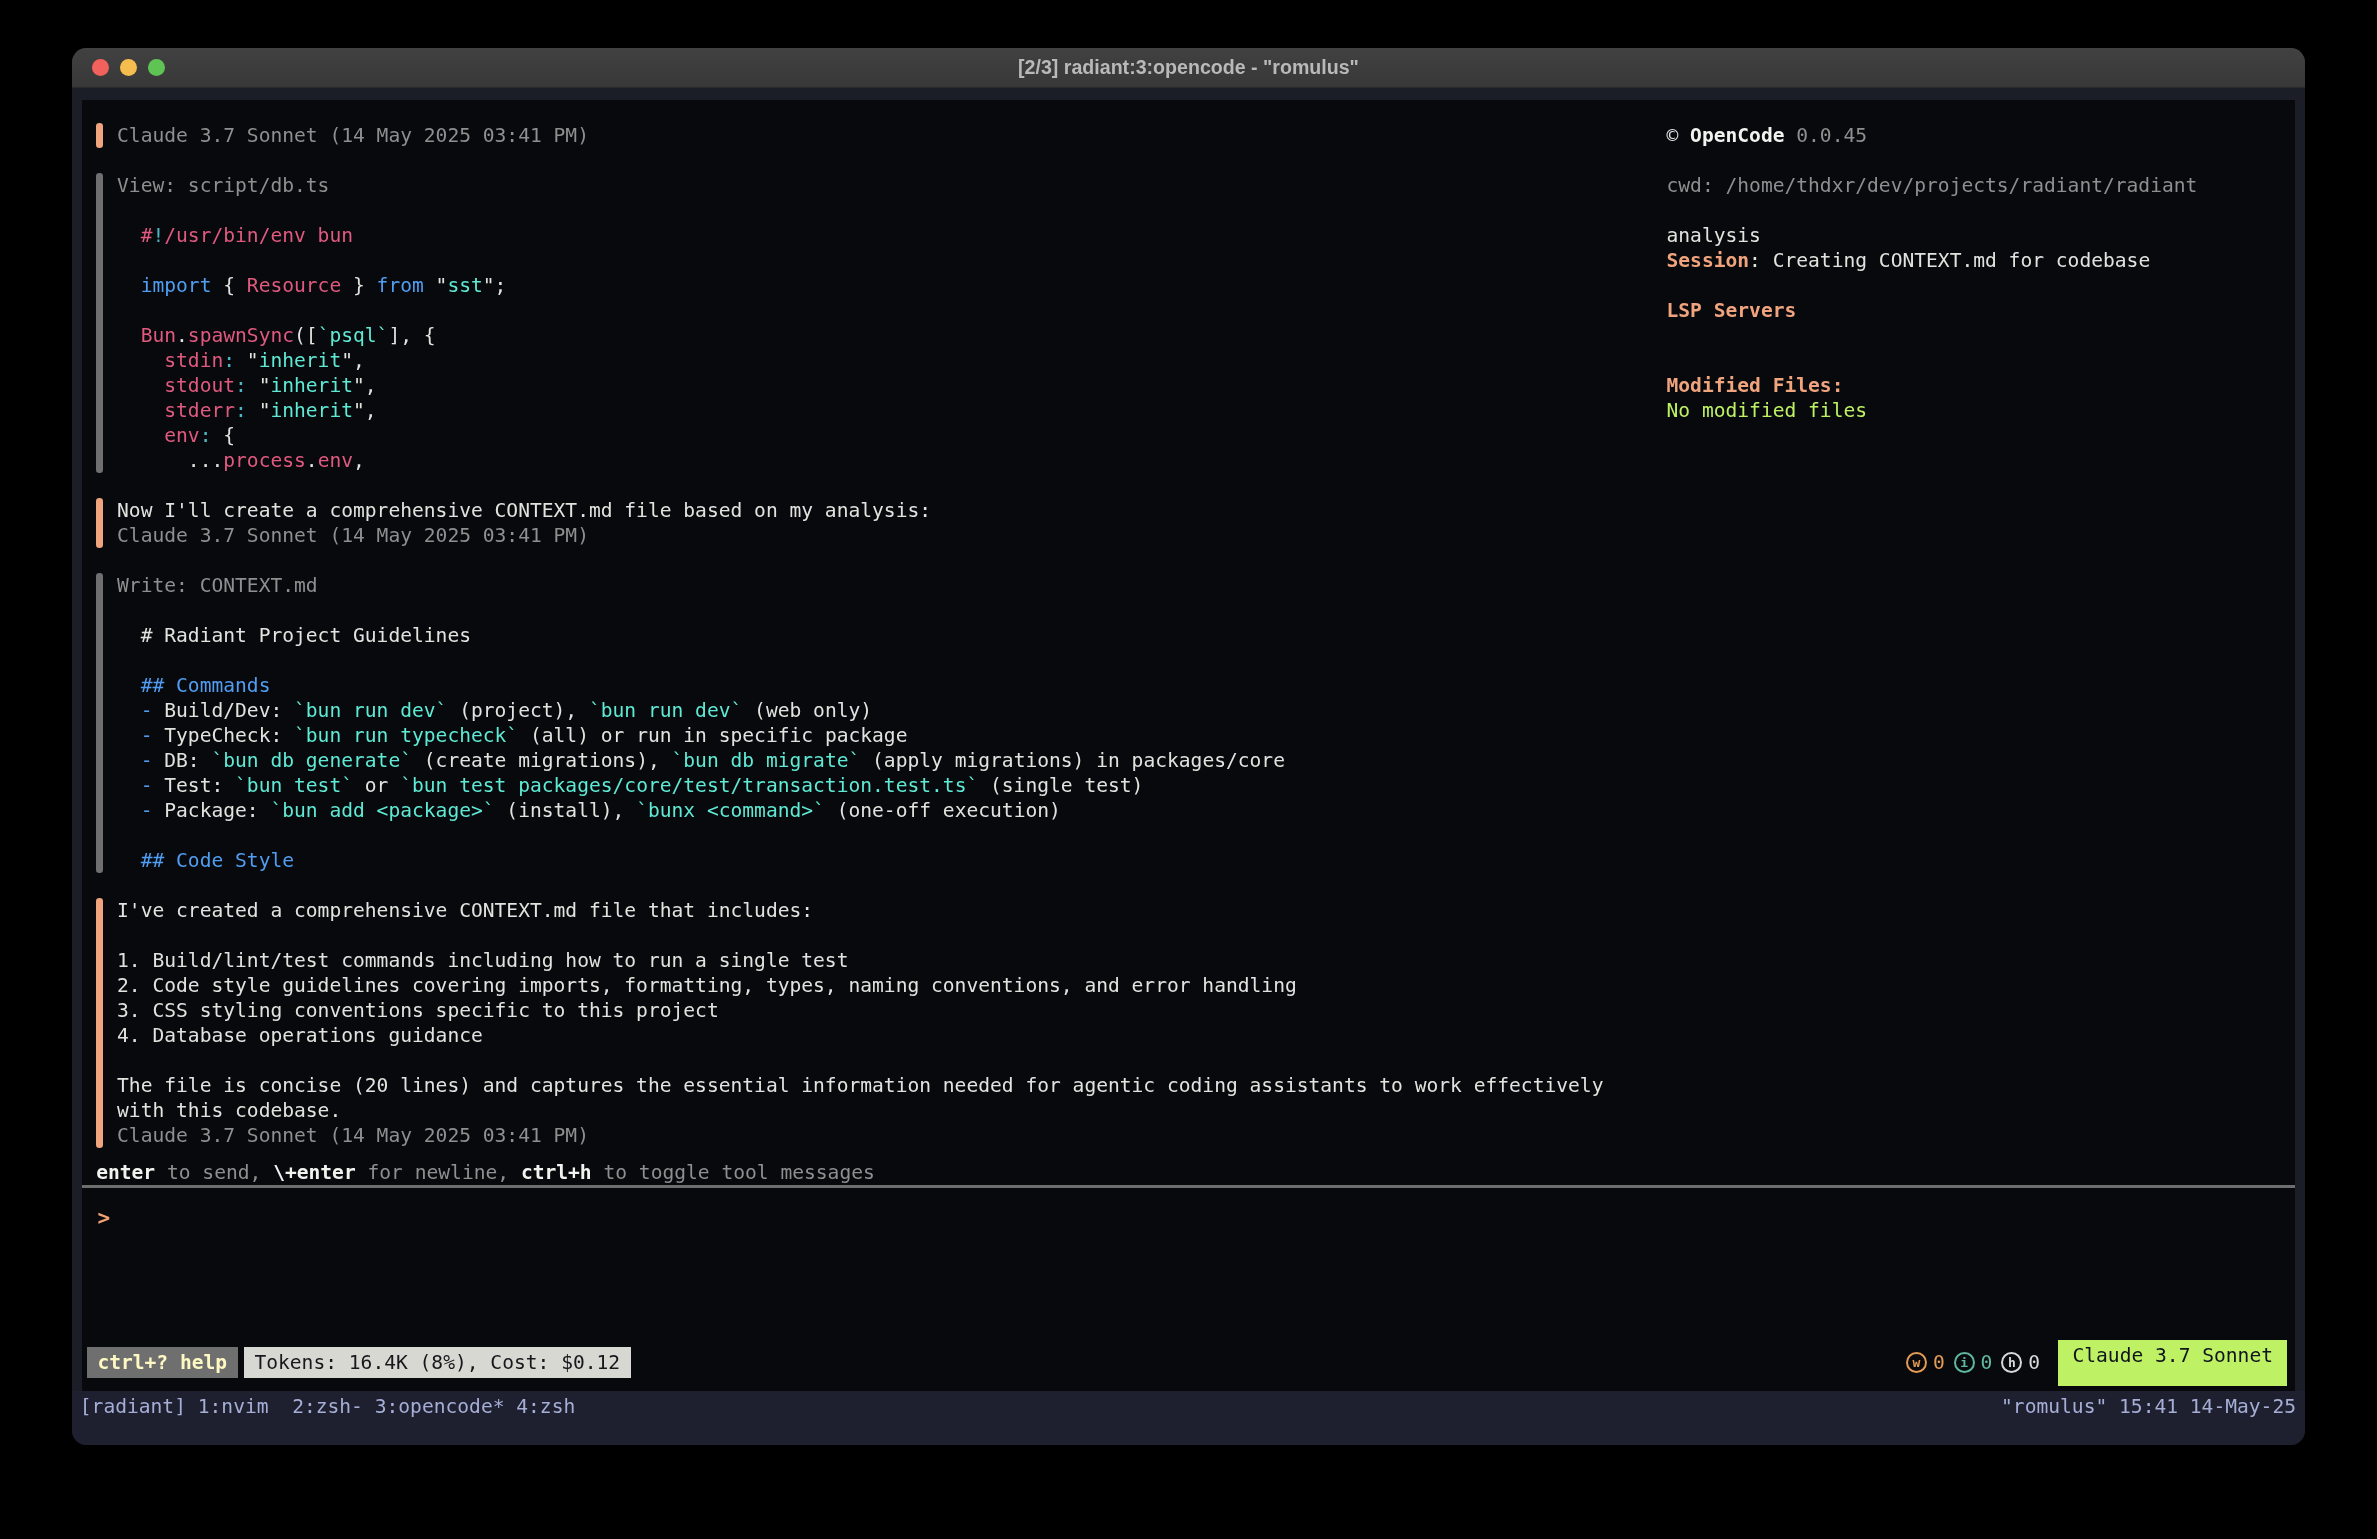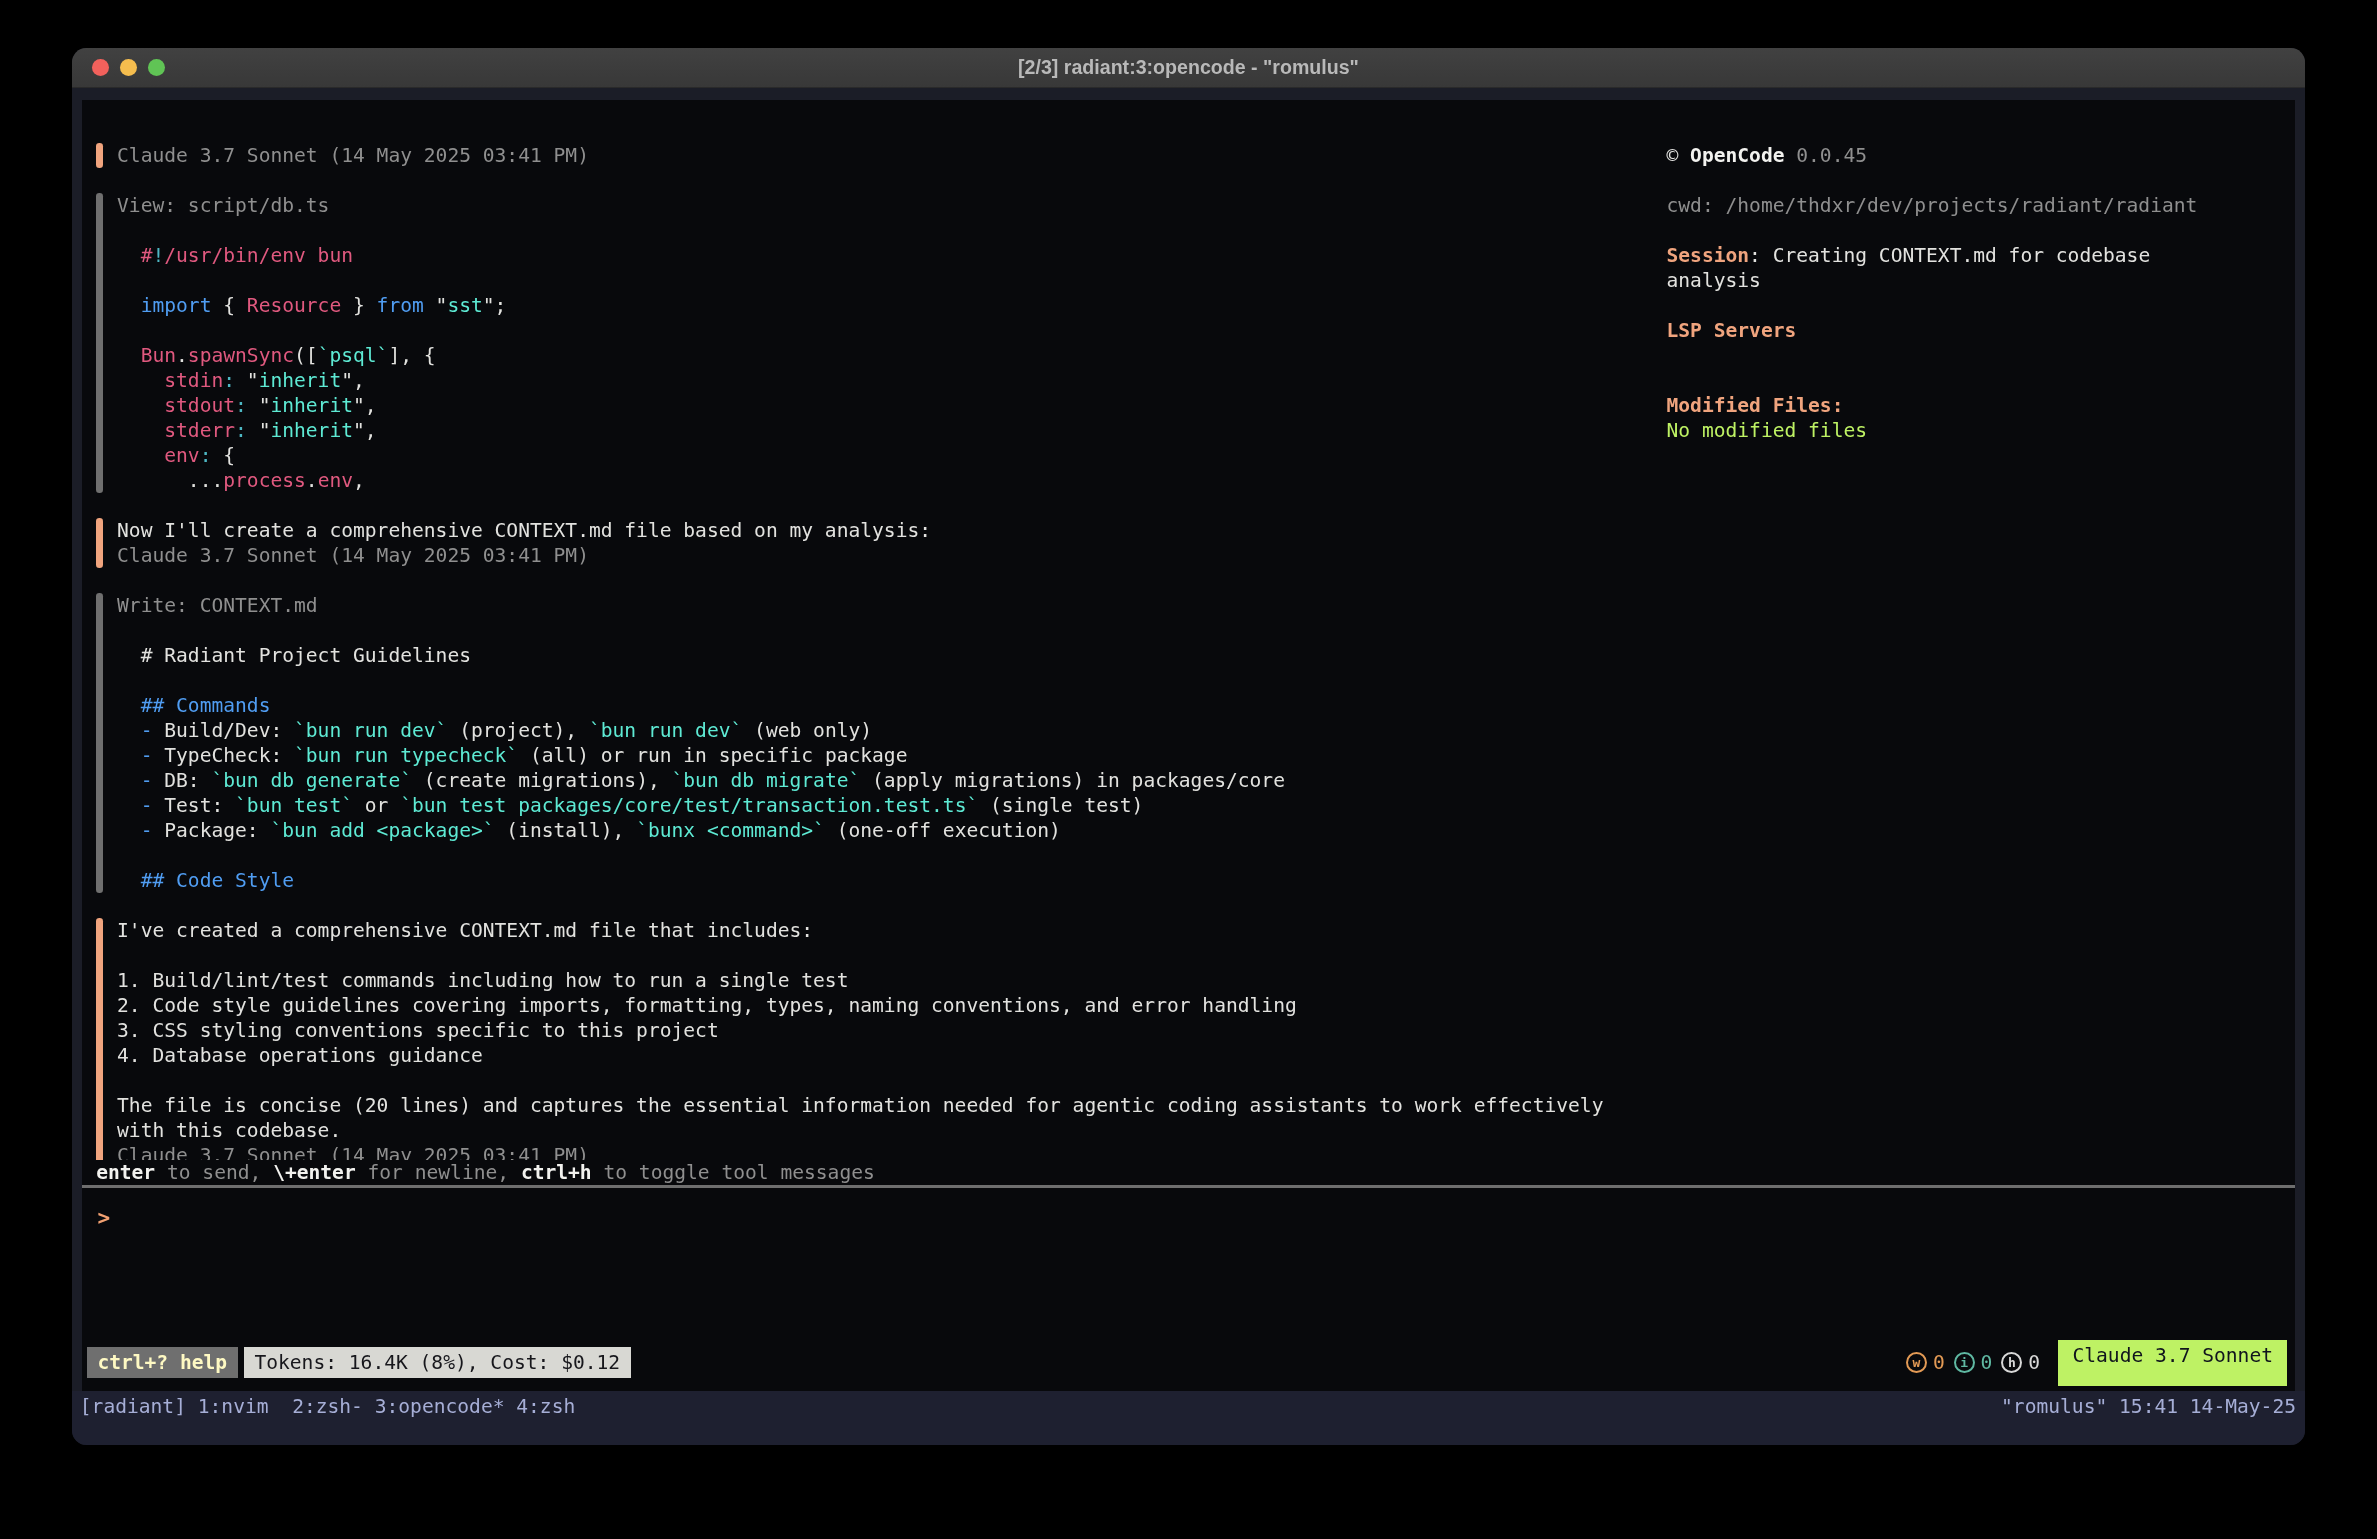--- a/index.html
+++ b/index.html
@@ -38,21 +38,21 @@
     white-space:pre;
   }
   
   .term-wrap { flex:1 1 auto; padding:11.7px 9.8px 0 9.8px; }
   .terminal {
     background:#08090c;
     height:1291px;
     display:flex; flex-direction:column;
     overflow:hidden;
   }
-  .chat-row { flex:1 1 auto; display:flex; padding:23.5px 15.7px 0 14.4px; overflow:hidden;margin-top:20px; }
+  .chat-row { flex:1 1 auto; display:flex; padding:23.5px 15.7px 0 14.4px; overflow:hidden; }
   .chat { flex:1 1 auto; overflow:hidden; }
   .sidebar { width:613px; flex:0 0 613px; }
 
   .line { height:25px; line-height:25px; font-size:19.6px; white-space:pre; color:#e2e2df; }
   .gap  { width:100%; }
 
   .block { display:flex; }
   .block + .block { margin-top:25px; }
   .bar { width:6.5px; flex:0 0 6.5px; border-radius:3.3px; margin-right:14.4px; }
   .bar-orange { background:#f0a47e; }
@@ -189,22 +189,22 @@
                 <div class="line"><span class="c-white">with this codebase.</span></div>
                 <div class="line"><span class="c-gray">Claude 3.7 Sonnet (14 May 2025 03:41 PM)</span></div>
               </div>
             </div>
           </div>
         <div class="sidebar" id="sidebar">
             <div class="line"><span class="c-white">© </span><span class="c-white b">OpenCode</span><span class="c-white"> </span><span class="c-gray">0.0.45</span></div>
             <div class="gap" style="height: 25px;"></div>
             <div class="line"><span class="c-gray">cwd: /home/thdxr/dev/projects/radiant/radiant</span></div>
             <div class="gap" style="height: 25px;"></div>
+            <div class="line"><span class="c-white">analysis</span></div>
             <div class="line"><span class="c-orange b">Session</span><span class="c-white">: Creating CONTEXT.md for codebase</span></div>
-            <div class="line"><span class="c-white">analysis</span></div>
             <div class="gap" style="height: 25px;"></div>
             <div class="line"><span class="c-orange b">LSP Servers</span></div>
             <div class="gap" style="height: 50px;"></div>
             <div class="line"><span class="c-orange b">Modified Files:</span></div>
             <div class="line"><span class="c-dim">No modified files</span></div>
           </div>
       </div>
 
       <div class="hint-row line" id="hint"><span class="c-white b">enter</span><span class="c-gray"> to send, </span><span class="c-white b">\+enter</span><span class="c-gray"> for newline, </span><span class="c-white b">ctrl+h</span><span class="c-gray"> to toggle tool messages</span></div>
       <div class="divider"></div>

